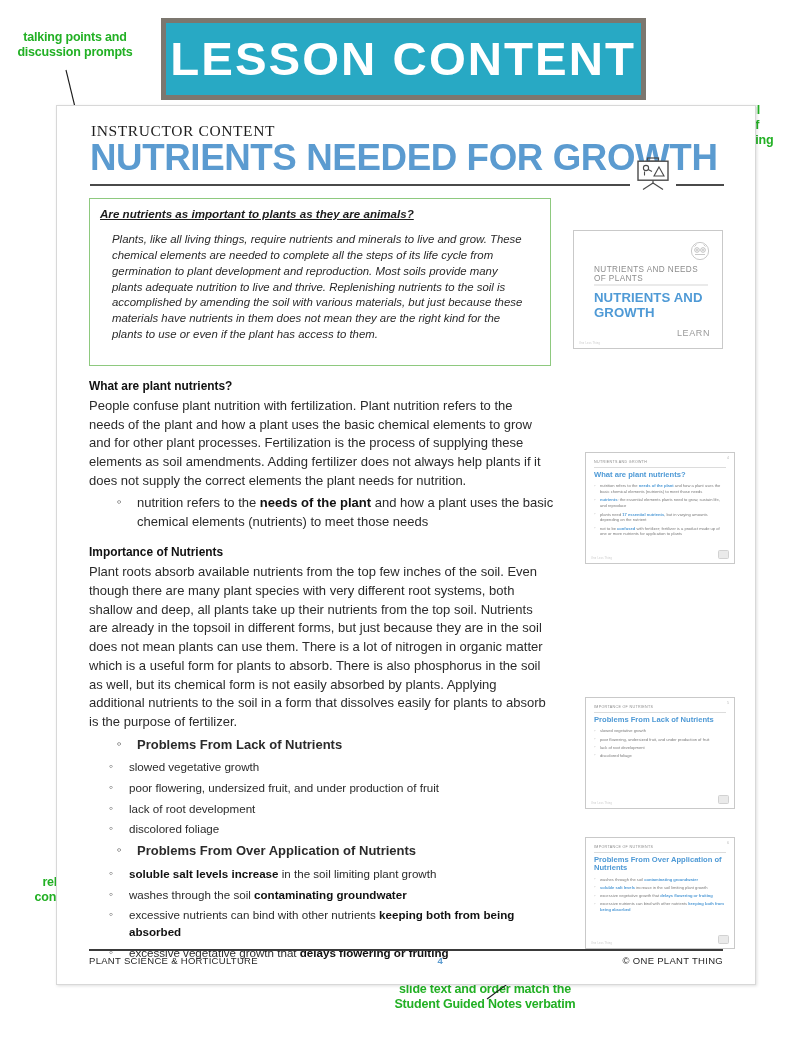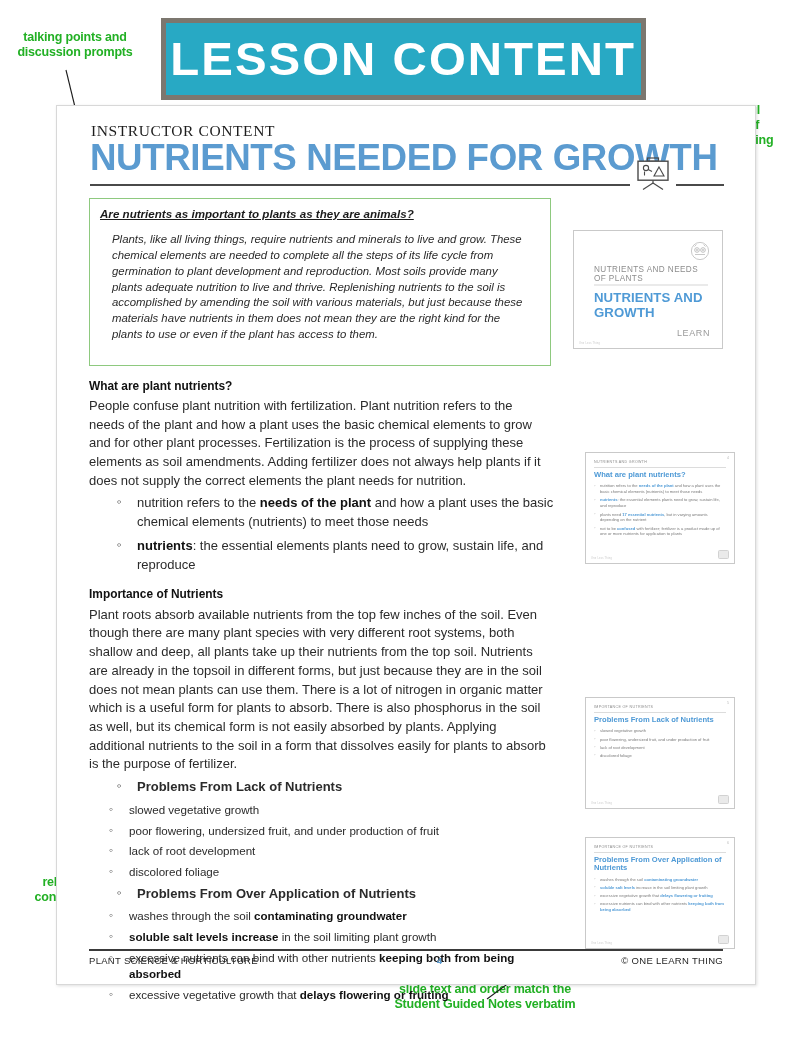--- a/index.html
+++ b/index.html
@@ -375,40 +375,39 @@
       <p class="callout-q">Are nutrients as important to plants as they are animals?</p>
       <p class="callout-body">Plants, like all living things, require nutrients and minerals to live and grow. These chemical elements are needed to complete all the steps of its life cycle from germination to plant development and reproduction. Most soils provide many plants adequate nutrition to live and thrive. Replenishing nutrients to the soil is accomplished by amending the soil with various materials, but just because these materials have nutrients in them does not mean they are the right kind for the plants to use or even if the plant has access to them.</p>
     </div>
 
     <div class="content">
 
       <h3 class="sec">What are plant nutrients?</h3>
       <p class="para">People confuse plant nutrition with fertilization. Plant nutrition refers to the needs of the plant and how a plant uses the basic chemical elements to grow and for other plant processes. Fertilization is the process of supplying these elements as soil amendments. Adding fertilizer does not always help plants if it does not supply the correct elements the plant needs for nutrition.</p>
       <ul class="lvl1">
         <li>nutrition refers to the <b>needs of the plant</b> and how a plant uses the basic chemical elements (nutrients) to meet those needs</li>
-        <li><b>nutrients</b>: the essential elements plants need to grow, sustain life, and reproduce</li>
       </ul>
 
       <h3 class="sec">Importance of Nutrients</h3>
       <p class="para">Plant roots absorb available nutrients from the top few inches of the soil. Even though there are many plant species with very different root systems, both shallow and deep, all plants take up their nutrients from the top soil. Nutrients are already in the topsoil in different forms, but just because they are in the soil does not mean plants can use them. There is a lot of nitrogen in organic matter which is a useful form for plants to absorb. There is also phosphorus in the soil as well, but its chemical form is not easily absorbed by plants. Applying additional nutrients to the soil in a form that dissolves easily for plants to absorb is the purpose of fertilizer.</p>
       <ul class="lvl1">
         <li class="bold-item">Problems From Lack of Nutrients</li>
       </ul>
       <ul class="lvl2">
         <li>slowed vegetative growth</li>
         <li>poor flowering, undersized fruit, and under production of fruit</li>
         <li>lack of root development</li>
         <li>discolored foliage</li>
       </ul>
       <ul class="lvl1">
         <li class="bold-item">Problems From Over Application of Nutrients</li>
       </ul>
       <ul class="lvl2">
+        <li><b>soluble salt levels increase</b> in the soil limiting plant growth</li>
         <li>washes through the soil <b>contaminating groundwater</b></li>
-        <li><b>soluble salt levels increase</b> in the soil limiting plant growth</li>
         <li>excessive nutrients can bind with other nutrients <b>keeping both from being absorbed</b></li>
         <li>excessive vegetative growth that <b>delays flowering or fruiting</b></li>
       </ul>
     </div>
 
     <div class="thumb" style="left:484px; top:108px; width:150px; height:119px;">
       <svg class="ts-logo" viewBox="0 0 20 20">
         <circle cx="10" cy="10" r="8.6" fill="none" stroke="#c9c9c9" stroke-width="1"></circle>
         <circle cx="7" cy="9" r="2.3" fill="none" stroke="#bfbfbf" stroke-width="1"></circle>
         <circle cx="13" cy="9" r="2.3" fill="none" stroke="#bfbfbf" stroke-width="1"></circle>
@@ -469,15 +468,15 @@
       </ul>
       <div class="thumb-foot">One Less Thing</div>
       <div class="thumb-badge"></div>
     </div>
 
   </div>
 
   <div class="footer">
     <span>PLANT SCIENCE &amp; HORTICULTURE</span>
     <span class="pg">4</span>
-    <span>© ONE LEARN THING</span>
+    <span>© ONE PLANT THING</span>
   </div>
 </div>
 
 </body></html>

